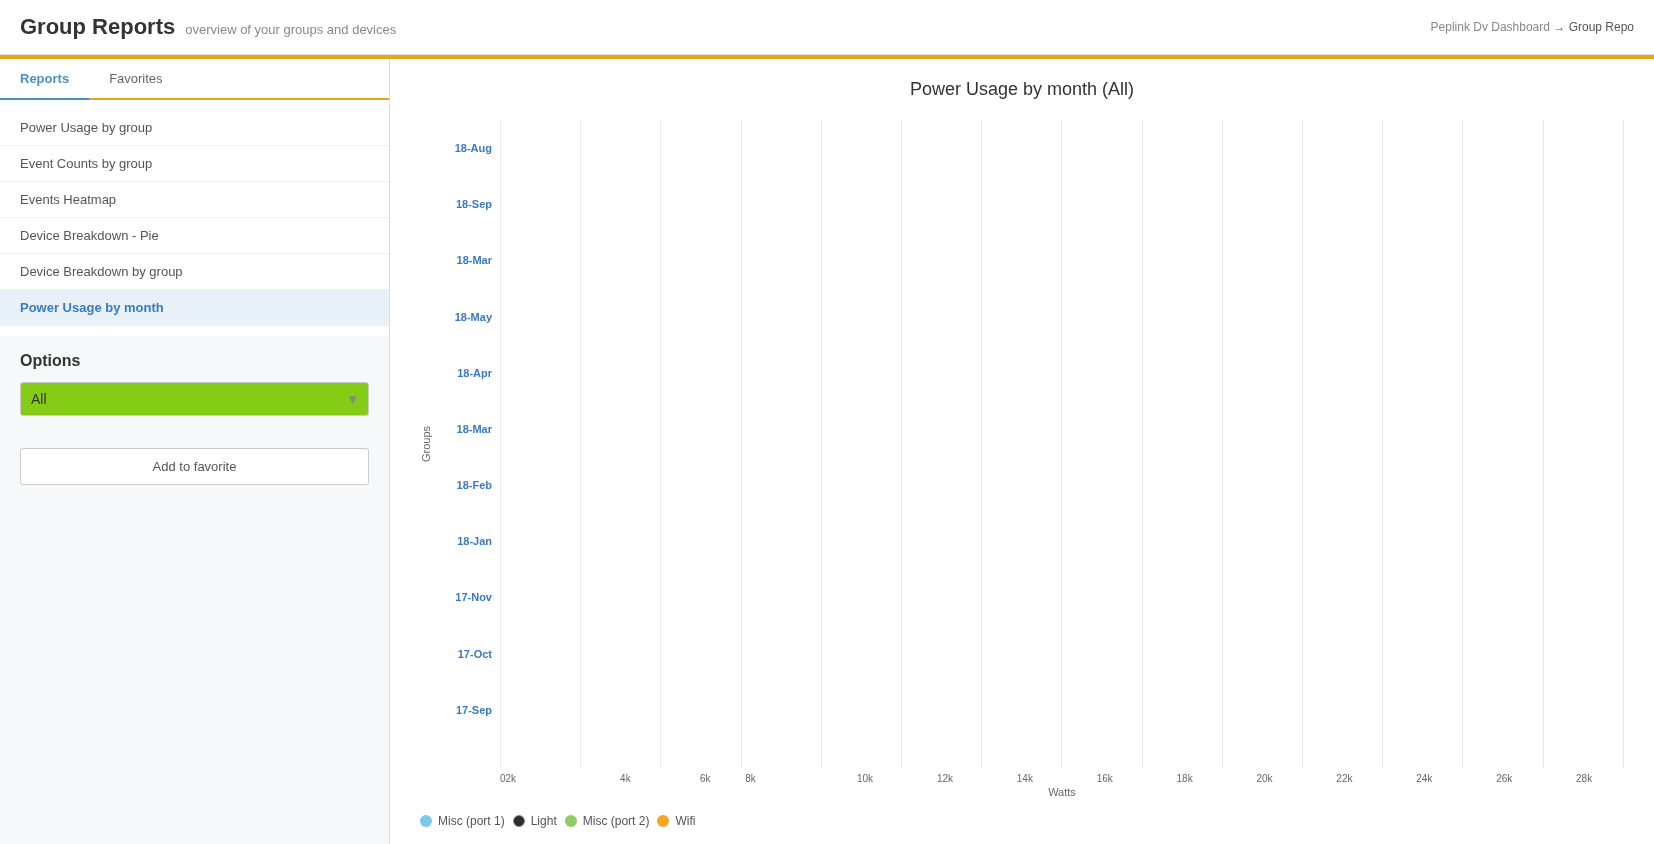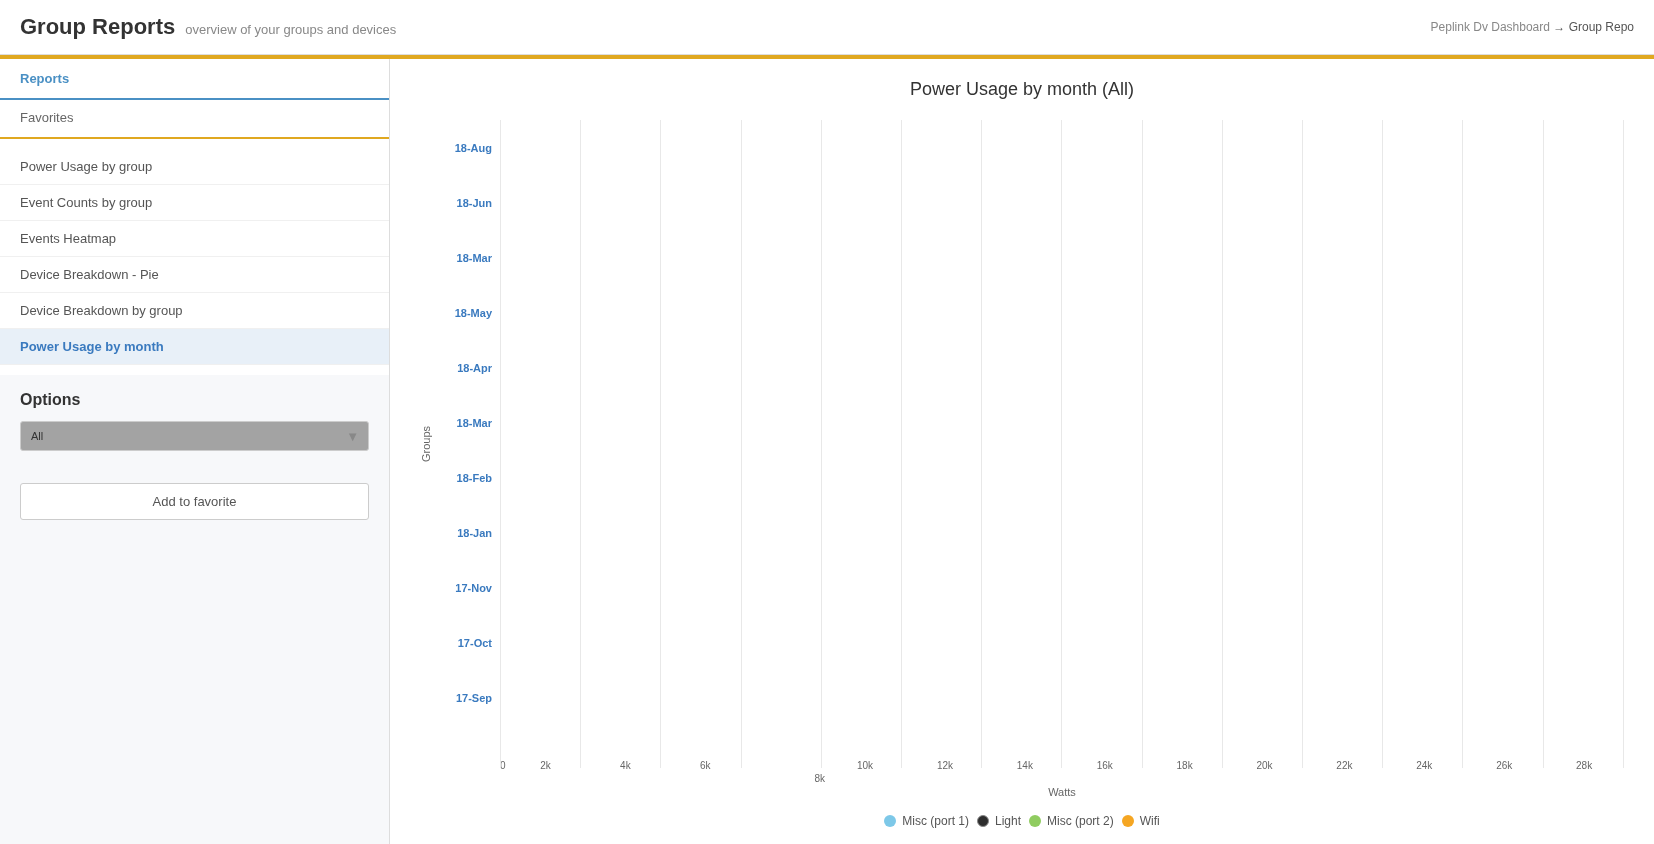--- a/index.html
+++ b/index.html
@@ -28,21 +28,20 @@
       background: #f7f8fa;
       border-right: 1px solid #ddd;
       padding: 0;
       display: flex;
       flex-direction: column;
     }
     .tabs {
       display: flex;
       border-bottom: 2px solid #e0a820;
       background: #fff;
-      flex-direction: column;
     }
     .tab {
       padding: 12px 20px;
       cursor: pointer;
       font-size: 13px;
       color: #666;
       border-bottom: 2px solid transparent;
       margin-bottom: -2px;
     }
     .tab.active {
@@ -64,22 +63,22 @@
     .options-label { font-size: 16px; font-weight: bold; color: #333; margin-bottom: 12px; }
     .select-wrapper {
       position: relative;
       margin-bottom: 10px;
     }
     .select-wrapper select {
       width: 100%;
       padding: 8px 30px 8px 10px;
       border: 1px solid #ccc;
       border-radius: 3px;
-      background: #a3a3a3;
-      font-size: 11px;
+      background: #84cc16;
+      font-size: 14px;
       color: #333;
       appearance: none;
       cursor: pointer;
     }
     .select-arrow {
       position: absolute;
       right: 10px;
       top: 50%;
       transform: translateY(-50%);
       color: #888;
@@ -215,21 +214,21 @@
     .x-axis-label {
       text-align: center;
       margin-left: 60px;
       font-size: 11px;
       color: #666;
       margin-top: 2px;
     }
 
     .legend {
       display: flex;
-      justify-content: center;
+      justify-content: flex-start;
       gap: 8px;
       margin-top: 16px;
     }
     .legend-item {
       display: flex;
       align-items: center;
       gap: 6px;
       font-size: 12px;
       color: #555;
     }
@@ -325,21 +324,21 @@
           <div class="bars-rows" id="bars-rows">
               <div class="bar-row">
                 <div class="bar-label">18-Aug</div>
                 <div class="bar-group">
                   <div class="bar-segment" style="width: 0.714286%; background: rgb(45, 45, 45);"></div>
                   <div class="bar-segment" style="width: 17.1429%; background: rgb(125, 200, 232);"></div>
                   <div class="bar-segment" style="width: 0%; background: rgb(144, 204, 96);"></div>
                 </div>
               </div>
               <div class="bar-row">
-                <div class="bar-label">18-Jun</div>
+                <div class="bar-label">18-Sep</div>
                 <div class="bar-group">
                   <div class="bar-segment" style="width: 7.85714%; background: rgb(144, 204, 96);"></div>
                   <div class="bar-segment" style="width: 1.42857%; background: rgb(45, 45, 45);"></div>
                   <div class="bar-segment" style="width: 24.2857%; background: rgb(125, 200, 232);"></div>
                 </div>
               </div>
               <div class="bar-row">
                 <div class="bar-label">18-Mar</div>
                 <div class="bar-group">
                   <div class="bar-segment" style="width: 6.42857%; background: rgb(144, 204, 96);"></div>
@@ -400,24 +399,24 @@
                 <div class="bar-label">17-Sep</div>
                 <div class="bar-group">
                   <div class="bar-segment" style="width: 1.42857%; background: rgb(144, 204, 96);"></div>
                   <div class="bar-segment" style="width: 1.42857%; background: rgb(125, 200, 232);"></div>
                 </div>
               </div>
             </div>
 
           <div class="x-axis" id="x-axis">
               <div class="x-tick" style="flex: 0 0 auto; text-align: left;">0</div>
-              <div class="x-tick" style="flex: 1 1 0%; text-align: center;">2k</div>
+              <div class="x-tick" style="flex: 1 1 0%; text-align: left;">2k</div>
               <div class="x-tick" style="flex: 1 1 0%; text-align: center;">4k</div>
               <div class="x-tick" style="flex: 1 1 0%; text-align: center;">6k</div>
-              <div class="x-tick" style="flex: 1 1 0%; text-align: right; margin-top: 13px;">8k</div>
+              <div class="x-tick" style="flex: 1 1 0%; text-align: left;">8k</div>
               <div class="x-tick" style="flex: 1 1 0%; text-align: center;">10k</div>
               <div class="x-tick" style="flex: 1 1 0%; text-align: center;">12k</div>
               <div class="x-tick" style="flex: 1 1 0%; text-align: center;">14k</div>
               <div class="x-tick" style="flex: 1 1 0%; text-align: center;">16k</div>
               <div class="x-tick" style="flex: 1 1 0%; text-align: center;">18k</div>
               <div class="x-tick" style="flex: 1 1 0%; text-align: center;">20k</div>
               <div class="x-tick" style="flex: 1 1 0%; text-align: center;">22k</div>
               <div class="x-tick" style="flex: 1 1 0%; text-align: center;">24k</div>
               <div class="x-tick" style="flex: 1 1 0%; text-align: center;">26k</div>
               <div class="x-tick" style="flex: 1 1 0%; text-align: center;">28k</div>

